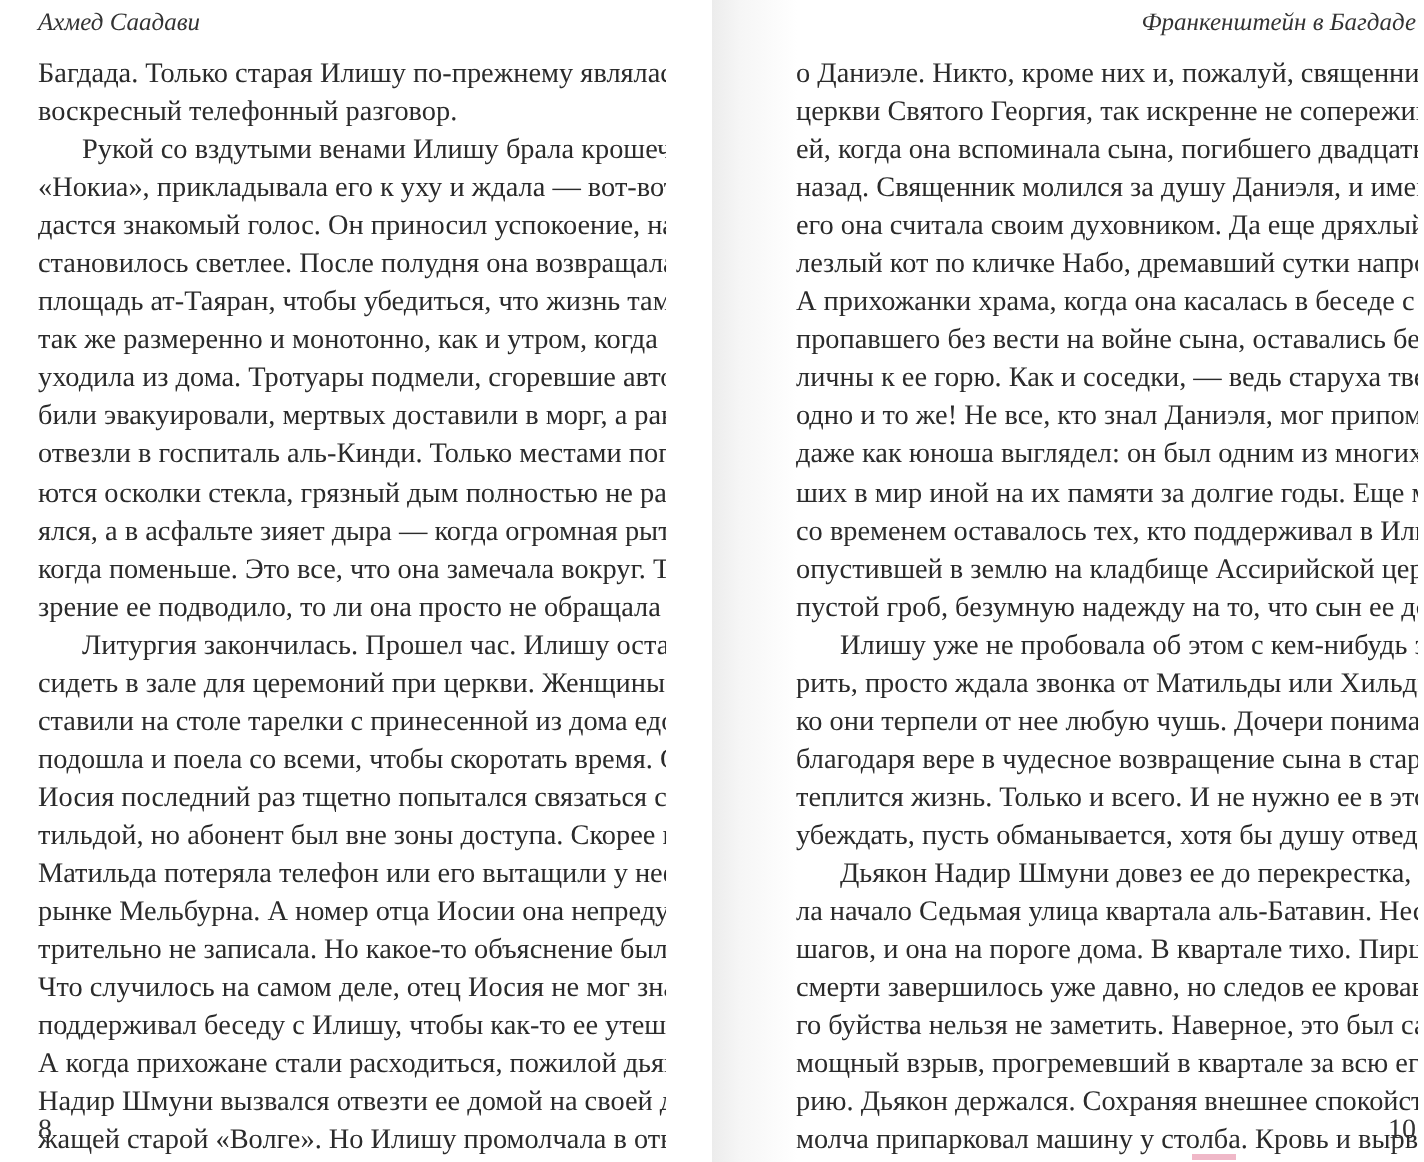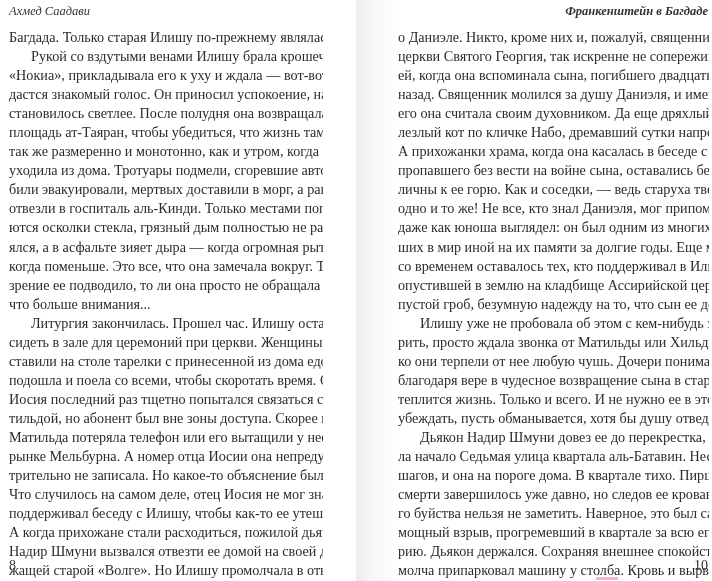--- a/index.html
+++ b/index.html
@@ -5,29 +5,29 @@
   html, body { margin: 0; padding: 0; }
   body {
     width: 712px; height: 581px; overflow: hidden;
     background: #ffffff;
     font-family: "Liberation Serif", "DejaVu Serif", serif;
     color: #2a2a2a;
     position: relative;
   }
   .spread { position: absolute; left: 0; top: 0; width: 712px; height: 581px; }
   .page { position: absolute; top: 0; height: 581px; }
-  .page-left { left: 4px; width: 356px; background: linear-gradient(to right, #ffffff 0%, #ffffff 86%, #f4f4f4 96%, #ececec 100%); padding-left: 45px; }
+  .page-left { left: 14px; width: 356px; background: linear-gradient(to right, #ffffff 0%, #ffffff 86%, #f4f4f4 96%, #ececec 100%); padding-left: 45px; }
   .page-right { left: 356px; width: 356px; background: linear-gradient(to right, #ececec 0%, #f6f6f6 4%, #ffffff 12%, #ffffff 100%); }
   .gutter { position: absolute; left: 357px; top: 0; width: 1px; height: 581px; background: #d6d6d6; }
   .running-head {
     position: absolute; top: 4px;
     font-style: italic; font-size: 12.5px; color: #333;
   }
   .page-left .running-head { left: 5px; }
-  .page-right .running-head { right: 4px; font-weight: bold; }
+  .page-right .running-head { right: 4px; font-weight: normal; }
   .body-text {
     position: absolute; top: 28px;
     font-size: 14.2px; line-height: 19.05px;
     text-align: justify; color: #2b2b2b;
   }
   .page-left .body-text { left: 5px; width: 314px; }
   .page-right .body-text { left: 42px; width: 311px; }
   .line { display: block; white-space: nowrap; text-align-last: justify; text-align: justify; height: 19.05px; overflow: hidden; }
   .line.last { text-align-last: left; }
   .line.indent { text-indent: 22px; }
@@ -37,34 +37,34 @@
   .pink-mark { position: absolute; left: 596px; top: 577px; width: 22px; height: 3px; background: #f0b8c8; }
 </style>
 </head>
 <body>
 
 <div class="spread">
   <div class="page page-left">
     <div class="running-head">Ахмед Саадави</div>
     <div class="body-text" id="left-body">
         <span class="line">Багдада. Только старая Илишу по-прежнему являлась на</span>
+        <span class="line last">воскресный телефонный разговор.</span>
         <span class="line indent">Рукой со вздутыми венами Илишу брала крошечный</span>
         <span class="line">«Нокиа», прикладывала его к уху и ждала — вот-вот раз-</span>
         <span class="line">дастся знакомый голос. Он приносил успокоение, на душе</span>
         <span class="line">становилось светлее. После полудня она возвращалась на</span>
         <span class="line">площадь ат-Таяран, чтобы убедиться, что жизнь там течет</span>
         <span class="line">так же размеренно и монотонно, как и утром, когда она</span>
         <span class="line">уходила из дома. Тротуары подмели, сгоревшие автомо-</span>
         <span class="line">били эвакуировали, мертвых доставили в морг, а раненых</span>
         <span class="line">отвезли в госпиталь аль-Кинди. Только местами попада-</span>
         <span class="line">ются осколки стекла, грязный дым полностью не рассе-</span>
         <span class="line">ялся, а в асфальте зияет дыра — когда огромная рытвина,</span>
         <span class="line">когда поменьше. Это все, что она замечала вокруг. То ли</span>
         <span class="line">зрение ее подводило, то ли она просто не обращала ни на</span>
-        <span class="line last">что больше внимания...</span>
         <span class="line indent">Литургия закончилась. Прошел час. Илишу оставалась</span>
         <span class="line">сидеть в зале для церемоний при церкви. Женщины рас-</span>
         <span class="line">ставили на столе тарелки с принесенной из дома едой. Она</span>
         <span class="line">подошла и поела со всеми, чтобы скоротать время. Отец</span>
         <span class="line">Иосия последний раз тщетно попытался связаться с Ма-</span>
         <span class="line">тильдой, но абонент был вне зоны доступа. Скорее всего</span>
         <span class="line">Матильда потеряла телефон или его вытащили у нее на</span>
         <span class="line">рынке Мельбурна. А номер отца Иосии она непредусмо-</span>
         <span class="line">трительно не записала. Но какое-то объяснение было?..</span>
         <span class="line">Что случилось на самом деле, отец Иосия не мог знать. Он</span>

